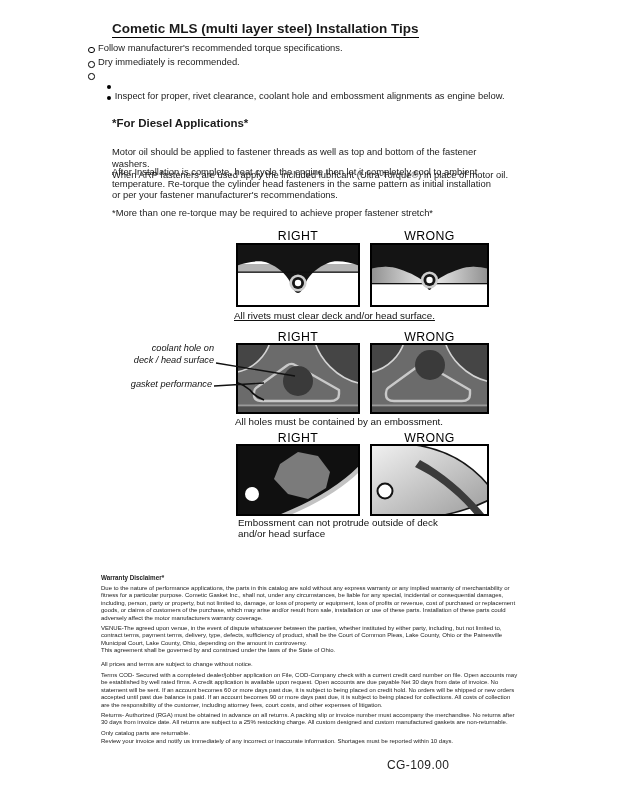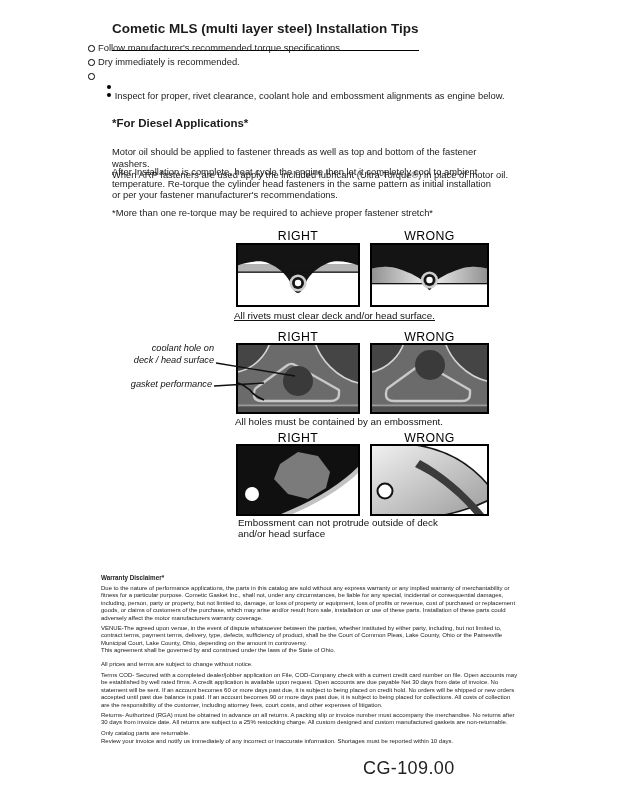--- a/index.html
+++ b/index.html
@@ -11,24 +11,24 @@
     color:#1b1b1b;
     overflow:hidden;
   }
   .abs{position:absolute;}
   .pre{white-space:pre-line;}
 
   .doc-title{
     left:112px;top:21px;
     font-size:13.5px;font-weight:700;
     border-bottom:1.6px solid #000;
-    padding-bottom:14px;
+    padding-bottom:1px;
   }
   .bullets{left:88px;top:41px;width:460px;}
-  .b-line{display:flex;align-items:flex-start;font-size:9.4px;line-height:14.2px;}
+  .b-line{display:flex;align-items:center;font-size:9.4px;line-height:14.2px;}
   .b-line.sub{margin-left:19px;}
   .o-marker{flex:0 0 auto;width:4.5px;height:4.5px;border:1px solid #000;border-radius:50%;margin:4px 3.5px 0 0;}
   .dot-marker{flex:0 0 auto;width:4.2px;height:4.2px;background:#000;border-radius:50%;margin:4.6px 3.5px 0 0;}
 
   .diesel-heading{left:112px;top:117px;font-size:11.5px;font-weight:700;}
   .body-para{left:112px;width:404px;font-size:9.4px;line-height:11.7px;}
   .p1{top:146px;}
   .p2{top:166px;}
   .note{top:207px;}
 
@@ -41,21 +41,21 @@
   .legal{left:101px;top:574px;width:424px;color:#222;}
   .legal h4{margin:0 0 4px 0;font-size:6.3px;font-weight:700;}
   .legal p{margin:0;font-size:6px;line-height:7.4px;}
   .legal p.m1{margin-top:4px;}
   .legal p.m2{margin-top:3px;}
   .legal p.m3{margin-top:6px;}
   .legal p.m4{margin-top:4px;}
   .legal p.m5{margin-top:2.5px;}
   .legal p.m6{margin-top:4px;}
 
-  .page-number{left:363px;top:758px;font-size:18px;letter-spacing:.4px;color:#222;}
+  .page-number{left:387px;top:758px;font-size:12px;letter-spacing:.4px;color:#222;}
 </style>
 </head>
 <body>
 
 <div class="page">
 
   <div class="abs doc-title">Cometic MLS (multi layer steel) Installation Tips</div>
 
   <div class="abs bullets">
     <div class="b-line">

